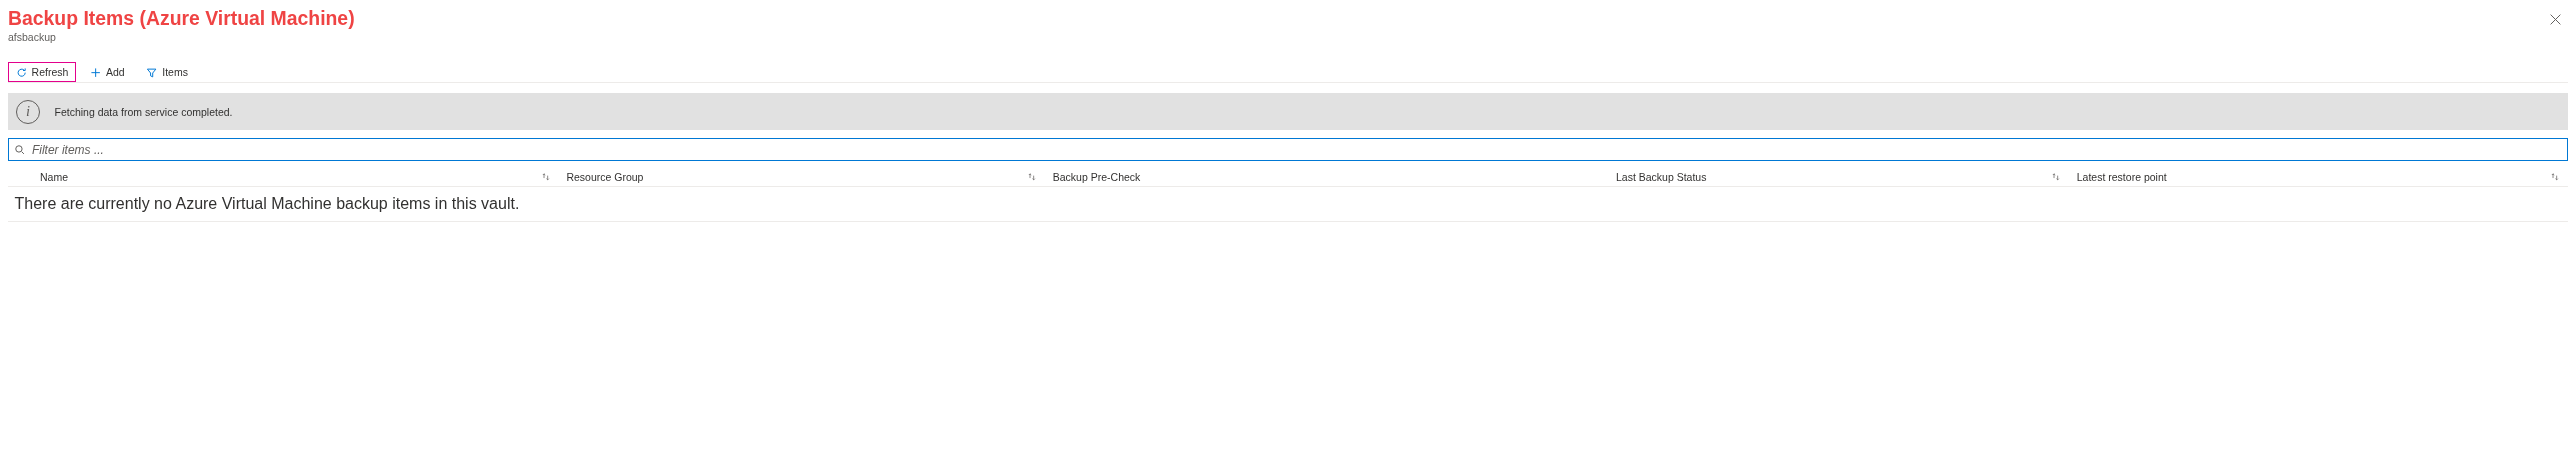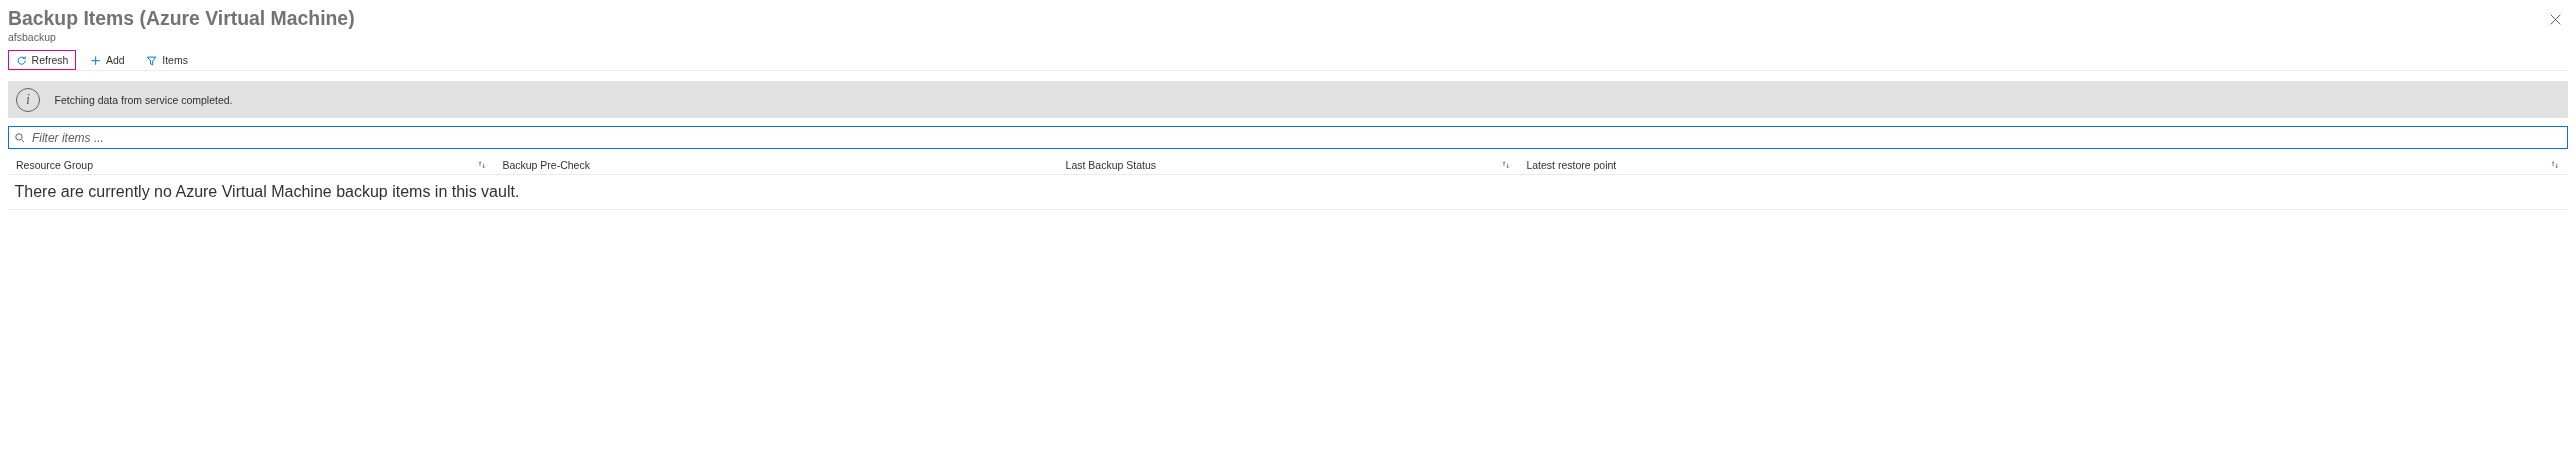--- a/index.html
+++ b/index.html
@@ -21,21 +21,21 @@
     justify-content: space-between;
   }
   .title-block {
     display: flex;
     align-items: center;
     gap: 13px;
   }
   .page-title {
     font-size: 19.4px;
     font-weight: 600;
-    color: #737373;
+    color: #ef4444;
     margin: 0;
   }
   .page-subtitle {
     font-size: 10.5px;
     color: #605e5c;
     margin-top: 1.6px;
   }
   .close-btn {
     width: 26px;
     height: 26px;
@@ -50,21 +50,21 @@
     color: #605e5c;
     display: flex;
     align-items: center;
     cursor: pointer;
     padding-top: 4.8px;
   }
   .command-bar {
     display: flex;
     align-items: flex-end;
     gap: 6.5px;
-    margin-top: 7px;
+    margin-top: 19px;
     padding-bottom: 0;
     border-bottom: 0.8px solid #edebe9;
   }
   .cmd-btn {
     display: flex;
     align-items: center;
     gap: 4.8px;
     padding: 3.2px 6.5px;
     font-size: 10.5px;
     color: #323130;
@@ -228,20 +228,29 @@
 
   <div class="filter-row">
     <svg viewBox="0 0 16 16" fill="none" stroke="currentColor" stroke-width="1.4">
         <circle cx="7" cy="7" r="4.5"></circle>
         <line x1="11" y1="11" x2="14" y2="14"></line>
       </svg>
     <input type="text" placeholder="Filter items ..." style="">
   </div>
 
   <div class="table-head-row">
+    <div class="col col-name">
+      <span>Name</span>
+      <span class="sort">
+        <svg viewBox="0 0 16 16" stroke="currentColor" stroke-width="1.2" fill="none">
+            <path d="M5 10V3M5 3l-2 2M5 3l2 2"></path>
+            <path d="M11 6v7M11 13l-2-2M11 13l2-2"></path>
+          </svg>
+      </span>
+    </div>
     <div class="col col-rg">
       <span>Resource Group</span>
       <span class="sort">
         <svg viewBox="0 0 16 16" stroke="currentColor" stroke-width="1.2" fill="none">
             <path d="M5 10V3M5 3l-2 2M5 3l2 2"></path>
             <path d="M11 6v7M11 13l-2-2M11 13l2-2"></path>
           </svg>
       </span>
     </div>
     <div class="col col-pre">

